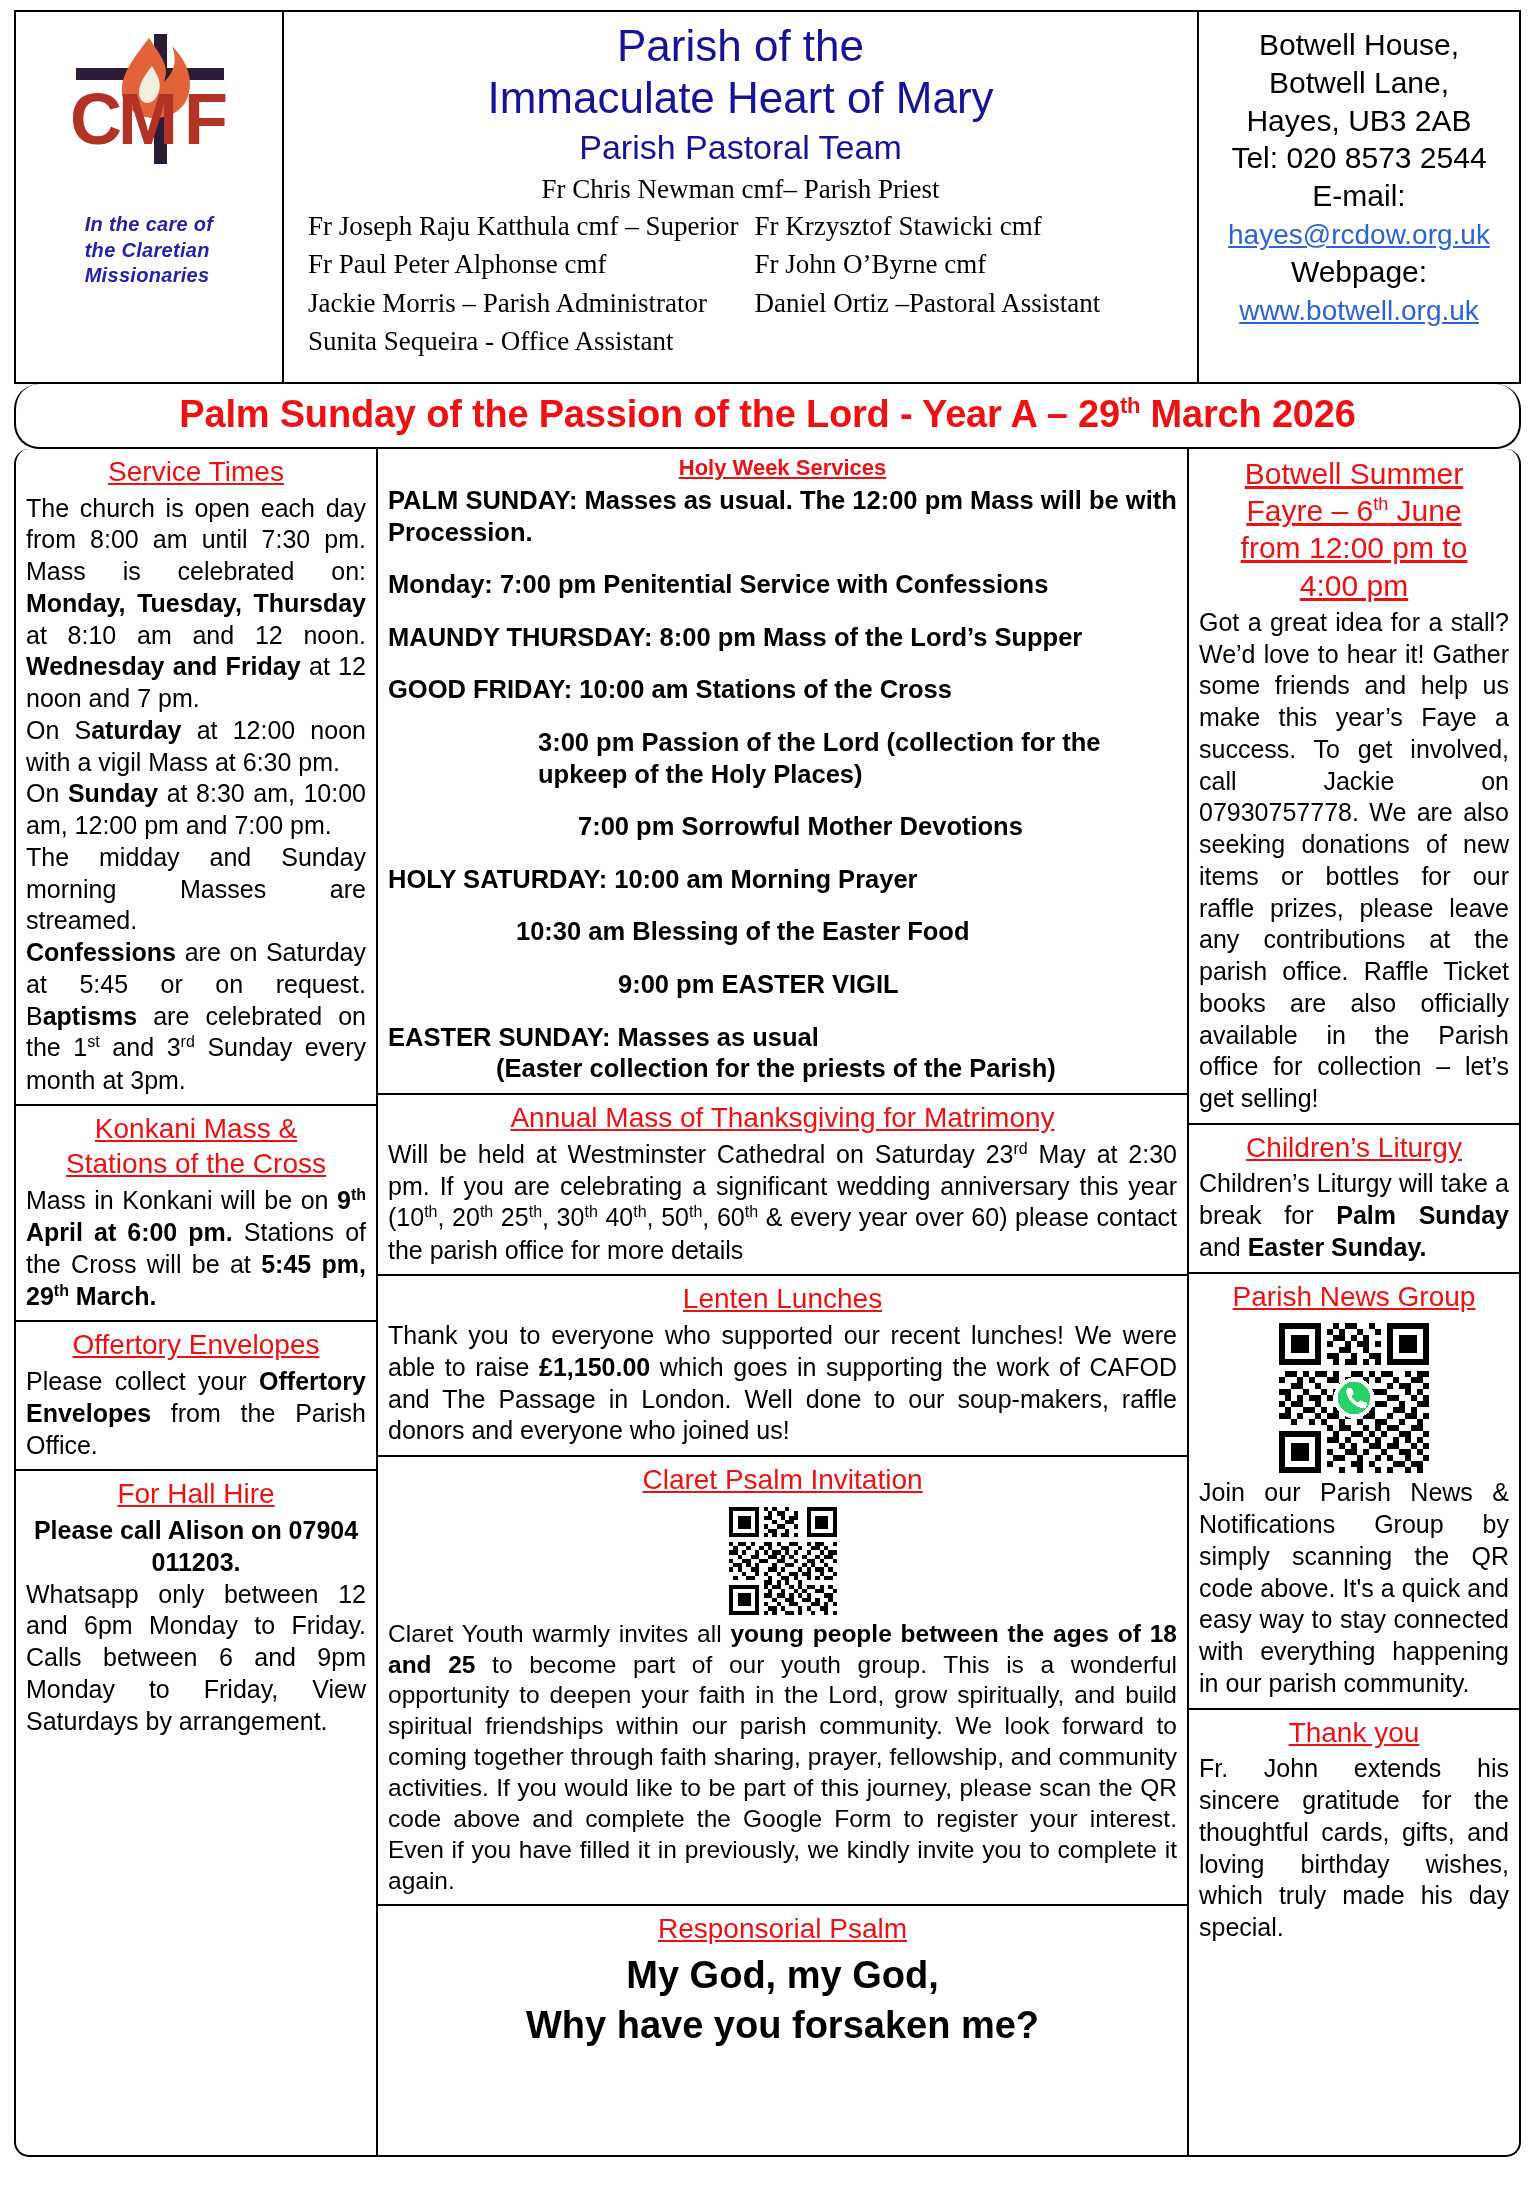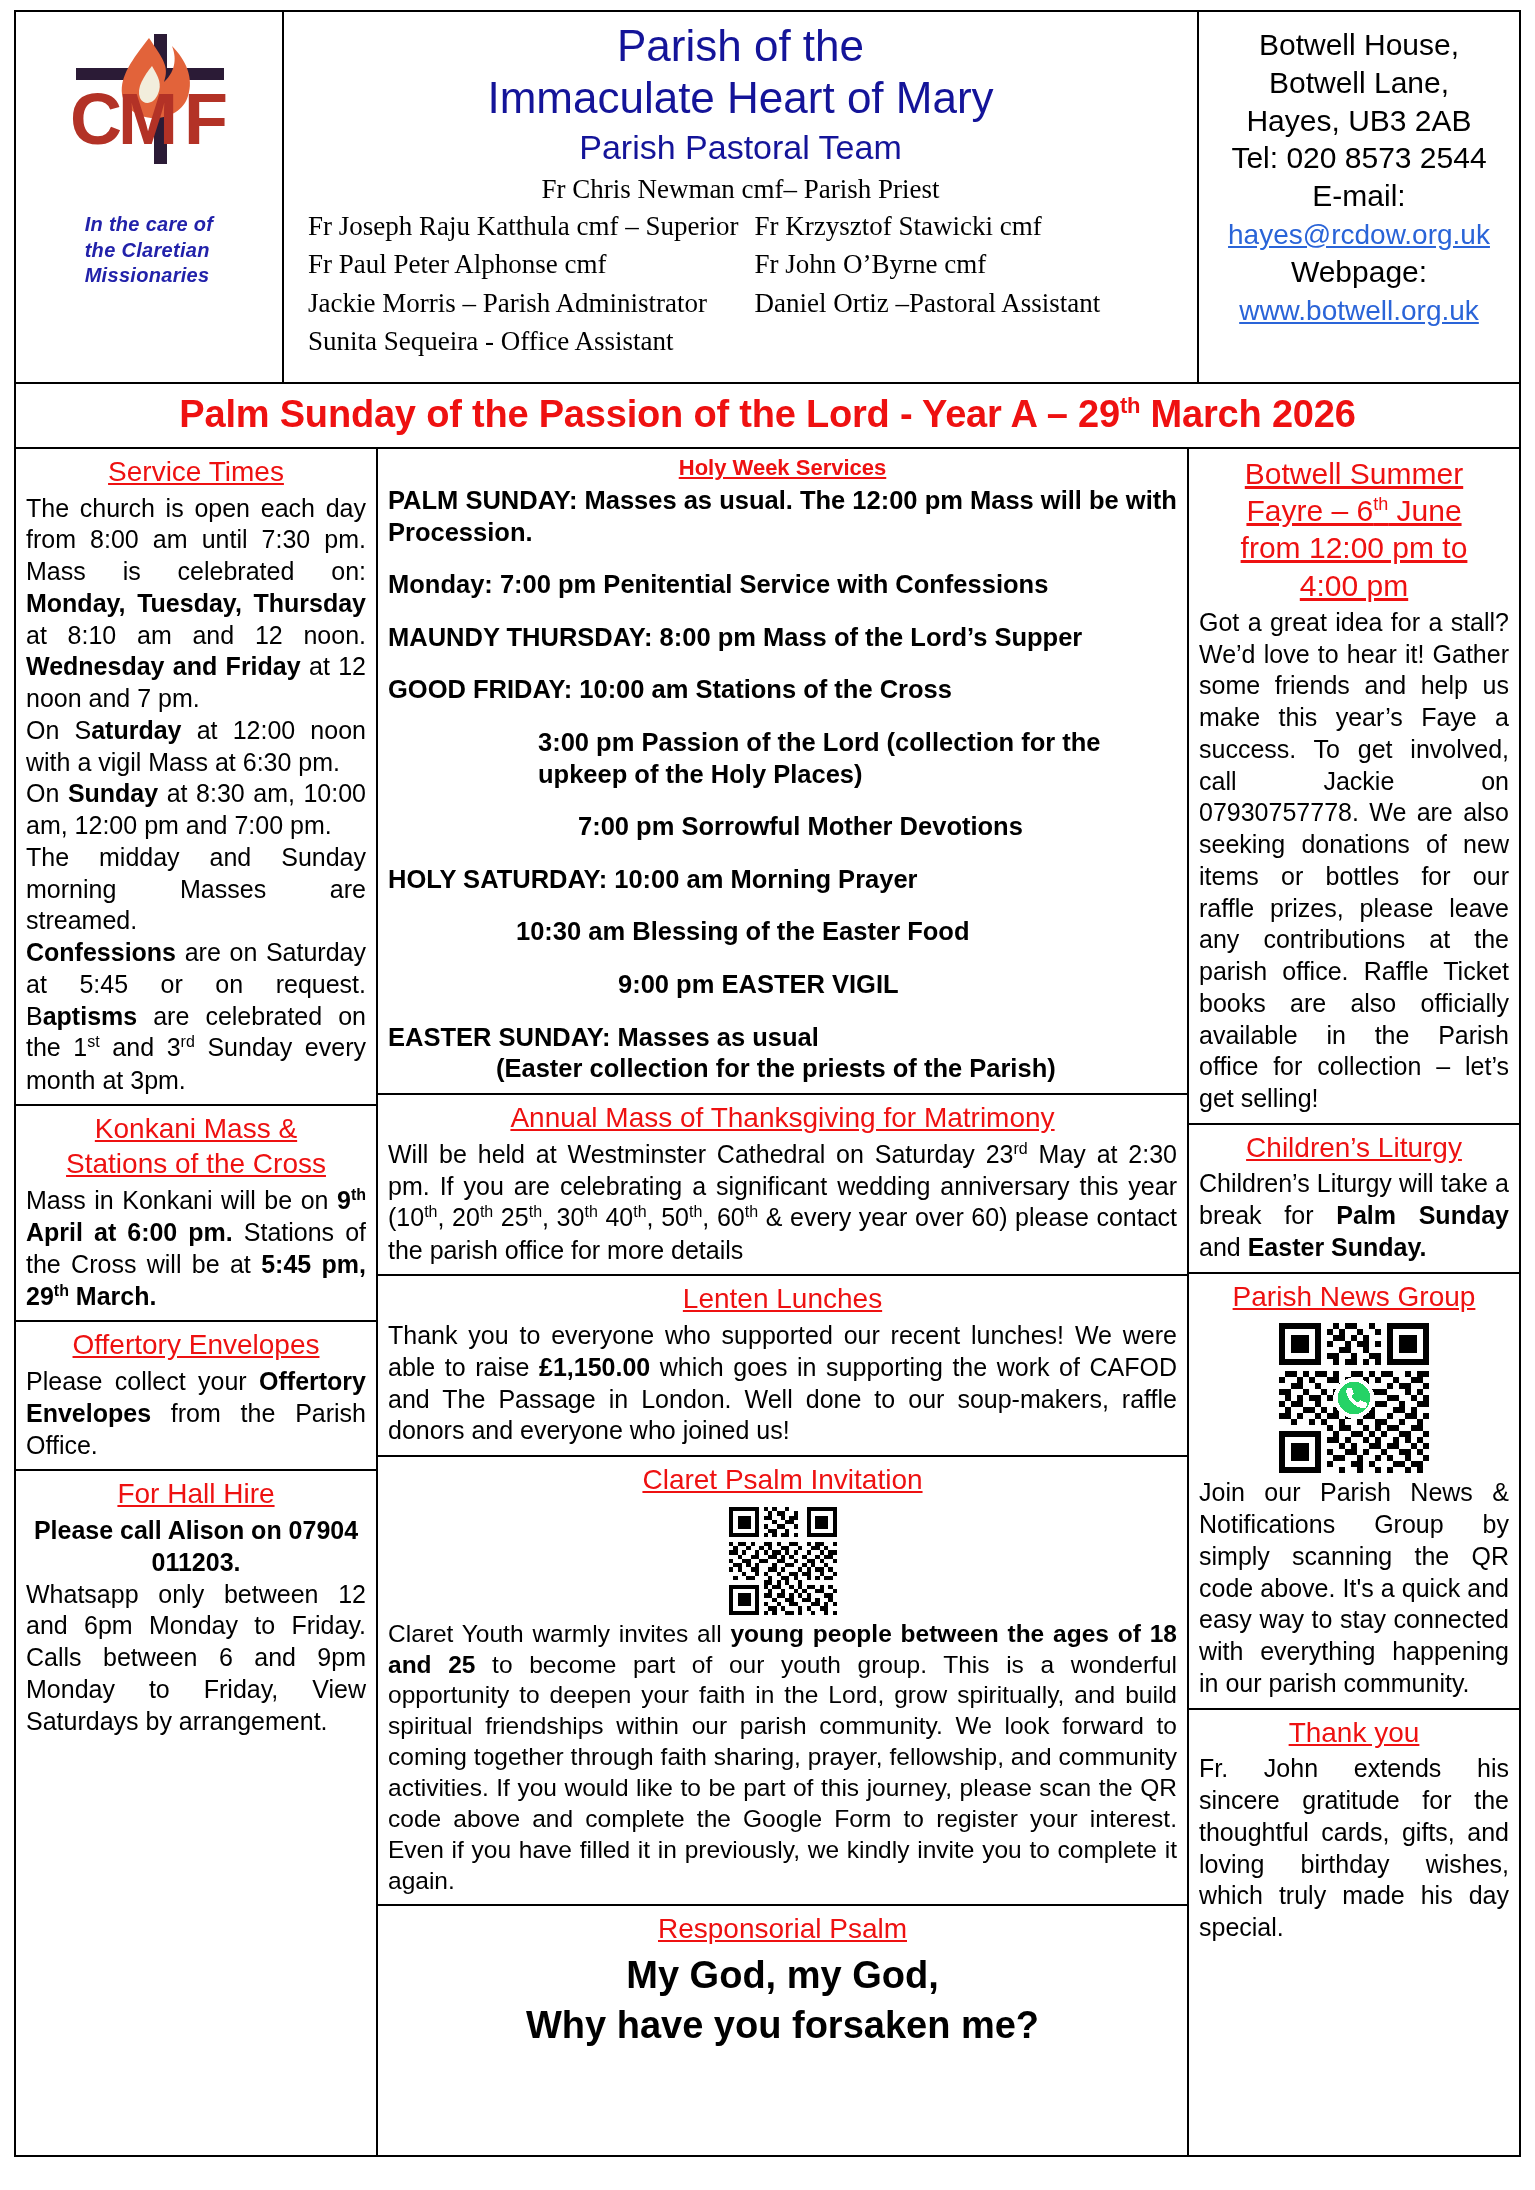--- a/index.html
+++ b/index.html
@@ -89,30 +89,32 @@
   .banner {
     border-left: 2px solid #000;
     border-right: 2px solid #000;
     border-bottom: 2px solid #000;
     text-align: center;
     color: #ee1111;
     font-weight: bold;
     font-size: 38px;
     padding: 9px 0 11px 0;
     letter-spacing: -.2px;
+    border-radius: 25px;
   }
   .banner sup { font-size: 22px; }
 
   
   .body-grid {
     display: flex;
     border-left: 2px solid #000;
     border-right: 2px solid #000;
     border-bottom: 2px solid #000;
     height: 1708px;
+    border-radius: 15px;
   }
   .col-left  { width: 362px; border-right: 2px solid #000; }
   .col-mid   { flex: 1;      border-right: 2px solid #000; }
   .col-right { width: 330px; }
 
   .cell { padding: 6px 10px 8px 10px; border-bottom: 2px solid #000; }
   .cell:last-child { border-bottom: none; }
 
   .sec-title {
     text-align: center;

